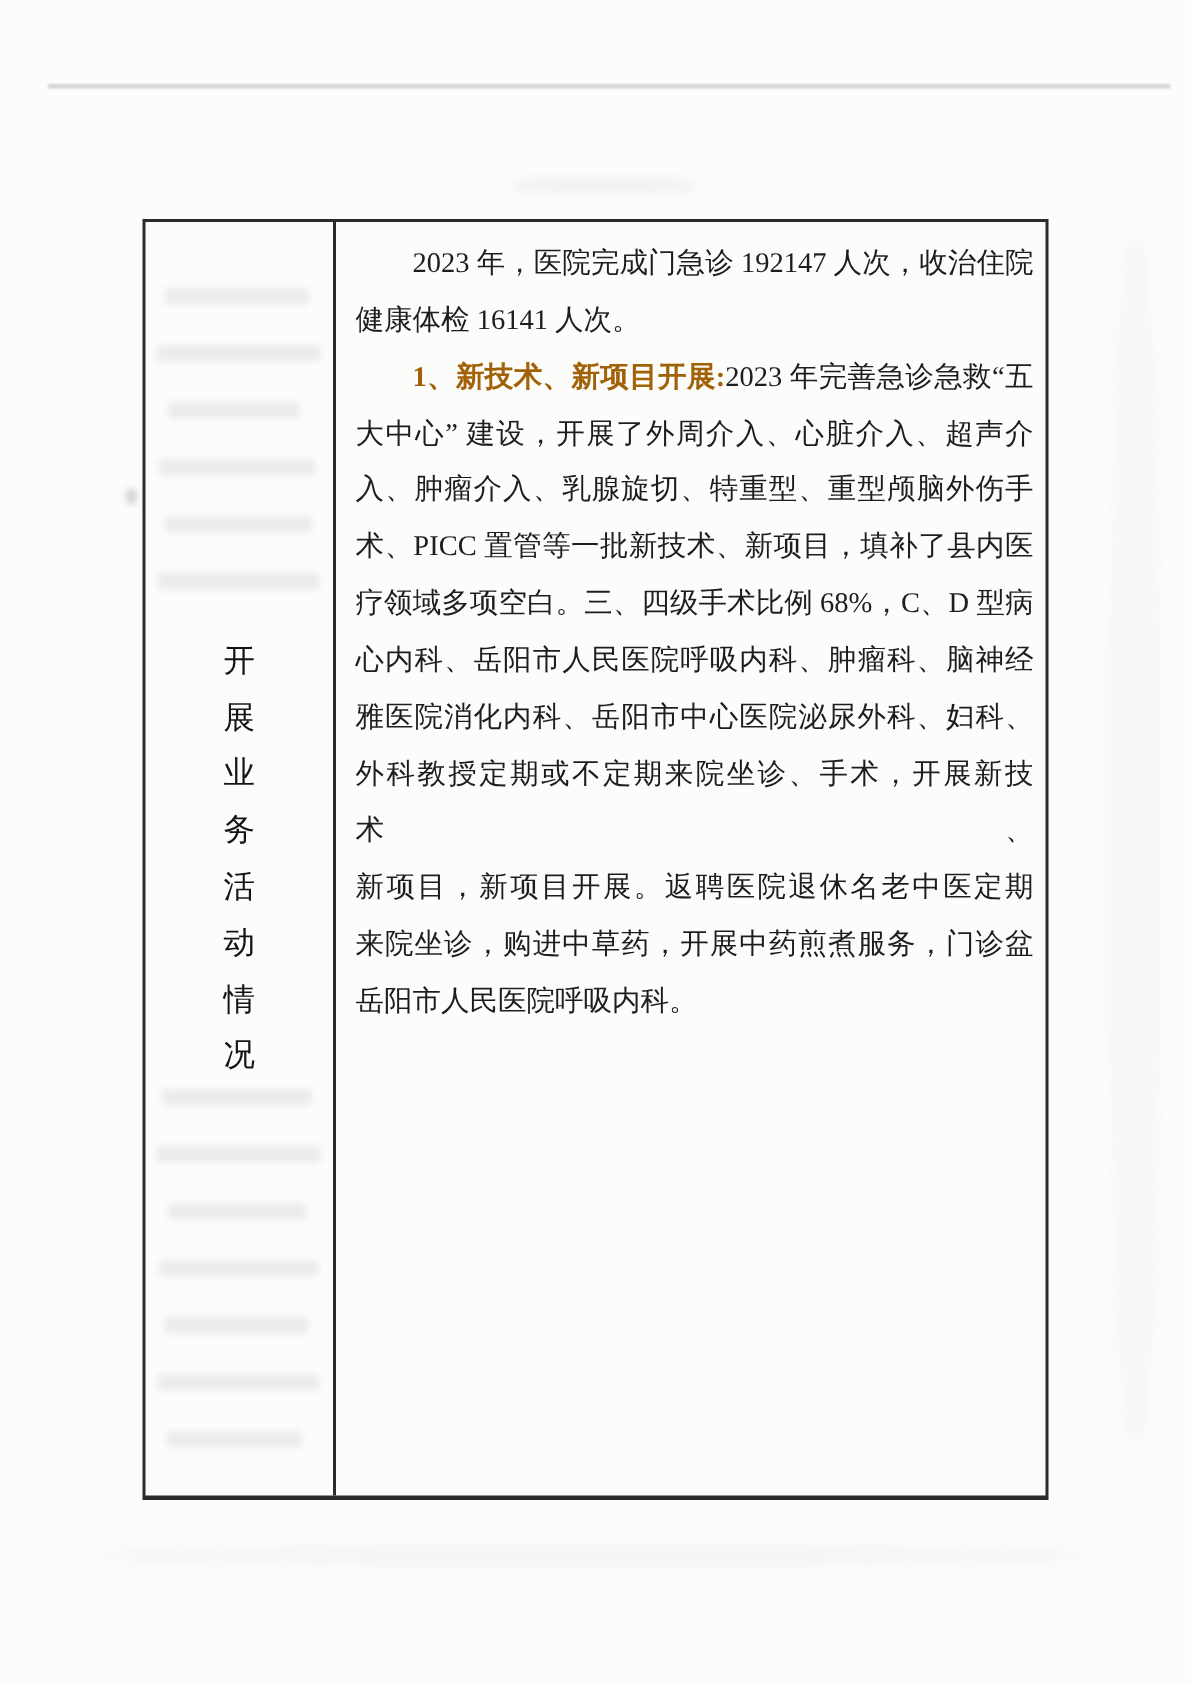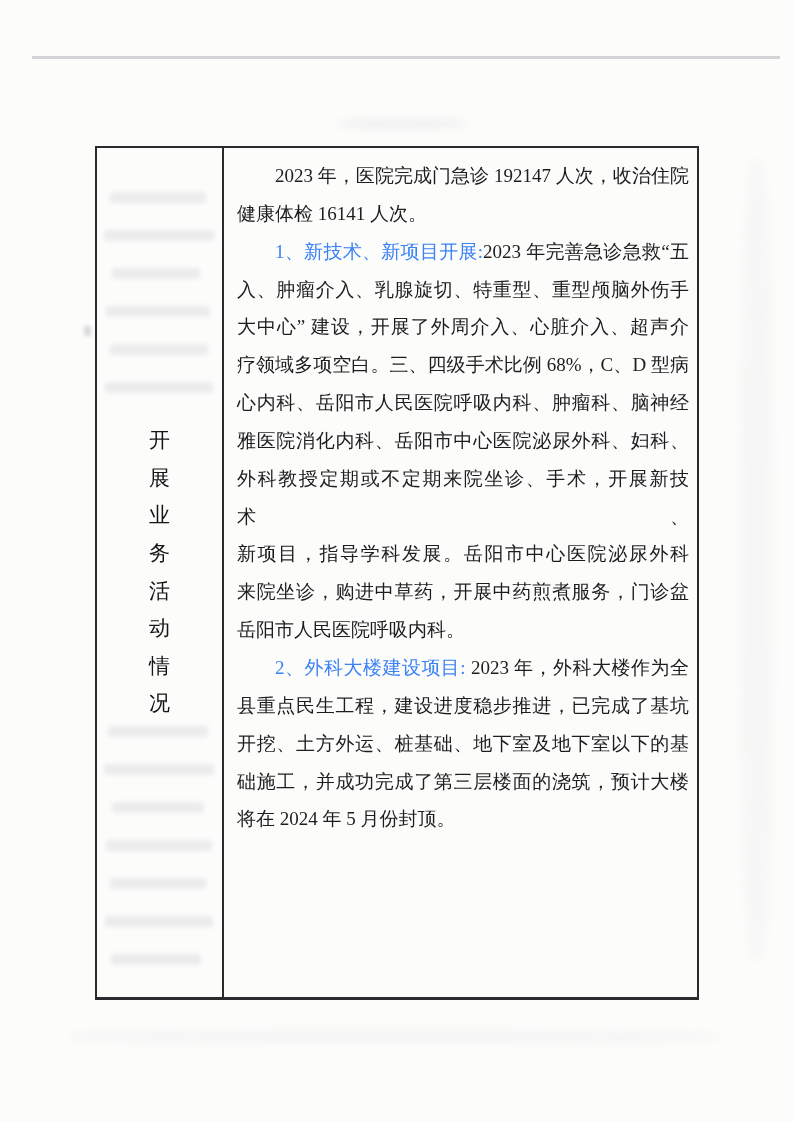--- a/index.html
+++ b/index.html
@@ -48,21 +48,21 @@
     font-size:19px;
     line-height:37.85px;
   }
   .line{
     text-align:justify;
     text-align-last:justify;
     white-space:normal;
   }
   .line.first{text-indent:2em;}
   .line.end{text-align:center;text-align-last:left;}
-  .line b{font-weight:400;color:#3b82f6;}
+  .line b{font-weight:700;color:#a16207;}
 </style>
 </head>
 <body>
 
 <div class="page">
 
   <div class="artifact scan-line" style="left:32px;top:56px;width:748px;height:2.5px;"></div>
   <div class="artifact smudge" style="left:340px;top:119px;width:125px;height:9px;"></div>
   <div class="artifact smudge" style="left:740px;top:160px;width:34px;height:800px;opacity:.04;"></div>
   <div class="artifact smudge" style="left:70px;top:1030px;width:650px;height:14px;opacity:.05;"></div>
@@ -97,34 +97,28 @@
       </div>
     </div>
     <div class="body-cell">
       <div id="bodyText">
           <div>
             <div class="line first">2023 年，医院完成门急诊 192147 人次，收治住院</div>
             <div class="line end">健康体检 16141 人次。</div>
           </div>
           <div>
             <div class="line first"><b>1、新技术、新项目开展:</b>2023 年完善急诊急救“五</div>
+            <div class="line">大中心” 建设，开展了外周介入、心脏介入、超声介</div>
             <div class="line">入、肿瘤介入、乳腺旋切、特重型、重型颅脑外伤手</div>
-            <div class="line">大中心” 建设，开展了外周介入、心脏介入、超声介</div>
+            <div class="line">术、PICC 置管等一批新技术、新项目，填补了县内医</div>
             <div class="line">疗领域多项空白。三、四级手术比例 68%，C、D 型病</div>
             <div class="line">心内科、岳阳市人民医院呼吸内科、肿瘤科、脑神经</div>
             <div class="line">雅医院消化内科、岳阳市中心医院泌尿外科、妇科、</div>
             <div class="line">外科教授定期或不定期来院坐诊、手术，开展新技术、</div>
-            <div class="line">新项目，指导学科发展。岳阳市中心医院泌尿外科</div>
+            <div class="line">新项目，新项目开展。返聘医院退休名老中医定期</div>
             <div class="line">来院坐诊，购进中草药，开展中药煎煮服务，门诊盆</div>
             <div class="line end">岳阳市人民医院呼吸内科。</div>
-          </div>
-          <div>
-            <div class="line first"><b>2、外科大楼建设项目:</b> 2023 年，外科大楼作为全</div>
-            <div class="line">县重点民生工程，建设进度稳步推进，已完成了基坑</div>
-            <div class="line">开挖、土方外运、桩基础、地下室及地下室以下的基</div>
-            <div class="line">础施工，并成功完成了第三层楼面的浇筑，预计大楼</div>
-            <div class="line end">将在 2024 年 5 月份封顶。</div>
           </div>
         </div>
     </div>
   </div>
 
 </div>
 
 </body></html>

